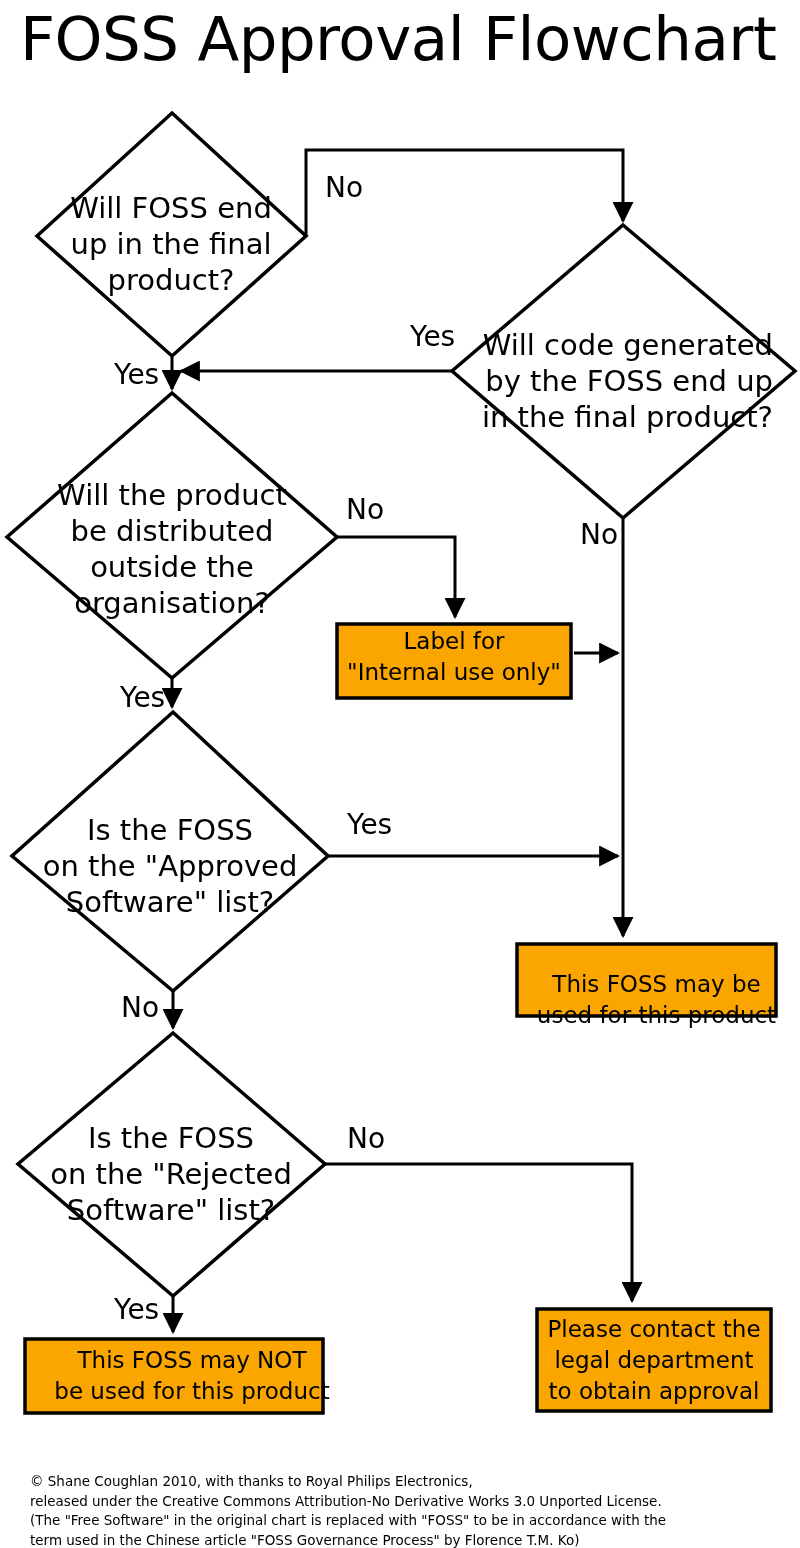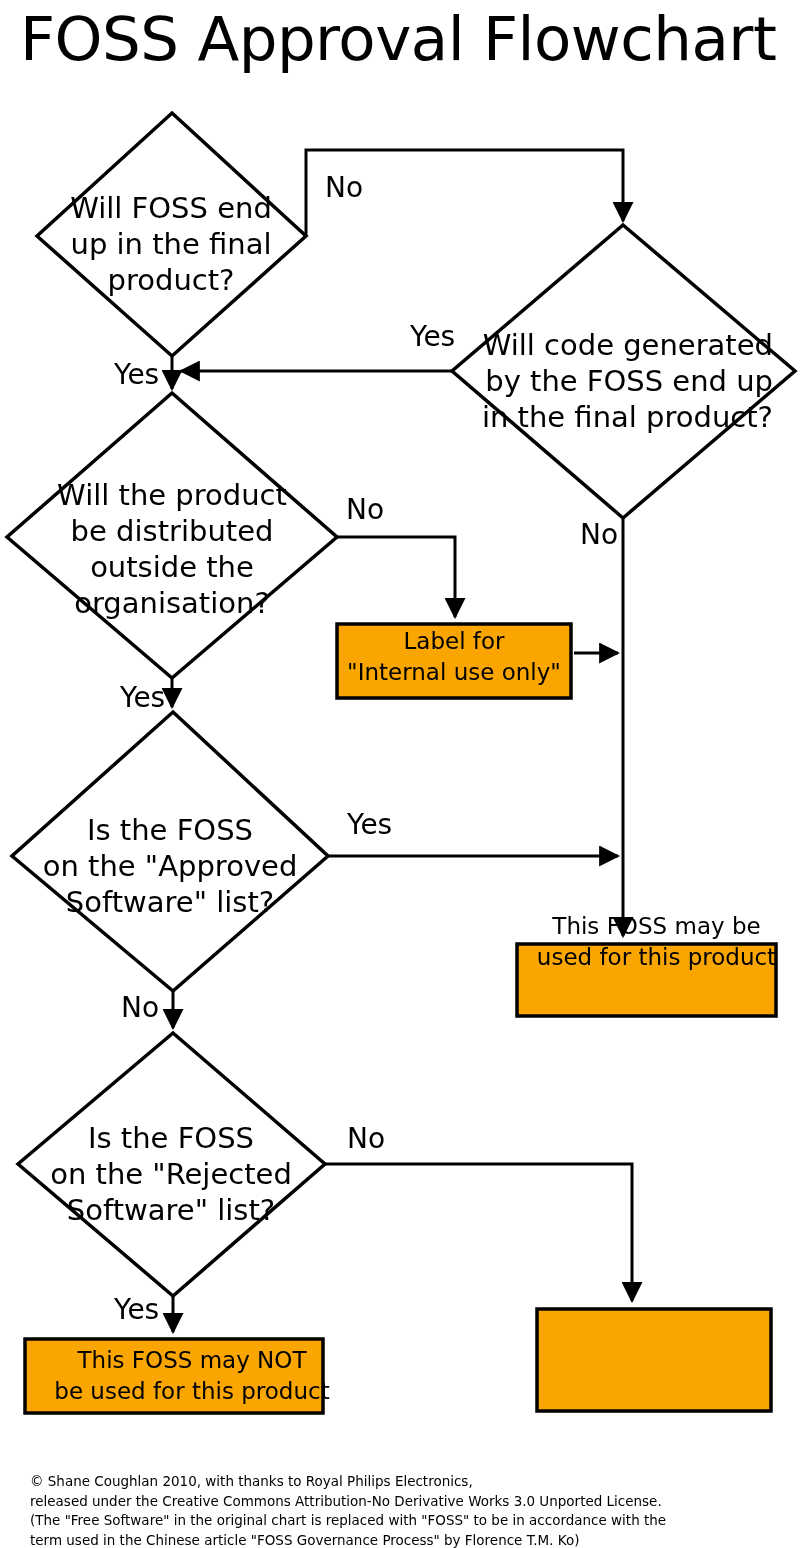--- a/index.html
+++ b/index.html
@@ -79,24 +79,27 @@
 organisation?</div>
   <div class="node-text" style="left:20px;top:812px;width:300px;">Is the FOSS
 on the "Approved
 Software" list?</div>
   <div class="node-text" style="left:21px;top:1120px;width:300px;">Is the FOSS
 on the "Rejected
 Software" list?</div>
 
   <div class="result-text" style="left:335px;top:622px;width:238px;height:70px;">Label for
 "Internal use only"</div>
-  <div class="result-text" style="left:515px;top:904px;width:283px;height:76px;">This FOSS may be
+  <div class="result-text" style="left:515px;top:962px;width:283px;height:76px;">This FOSS may be
 used for this product</div>
   <div class="result-text" style="left:23px;top:1337px;width:338px;height:78px;">This FOSS may NOT
 be used for this product</div>
+  <div class="result-text" style="left:535px;top:1307px;width:238px;height:106px;">Please contact the
+legal department
+to obtain approval</div>
 
   <div class="edge-label" style="left:325px;top:174px;">No</div>
   <div class="edge-label" style="left:410px;top:323px;">Yes</div>
   <div class="edge-label" style="left:114px;top:361px;">Yes</div>
   <div class="edge-label" style="left:346px;top:496px;">No</div>
   <div class="edge-label" style="left:580px;top:521px;">No</div>
   <div class="edge-label" style="left:120px;top:684px;">Yes</div>
   <div class="edge-label" style="left:347px;top:811px;">Yes</div>
   <div class="edge-label" style="left:121px;top:994px;">No</div>
   <div class="edge-label" style="left:347px;top:1125px;">No</div>

